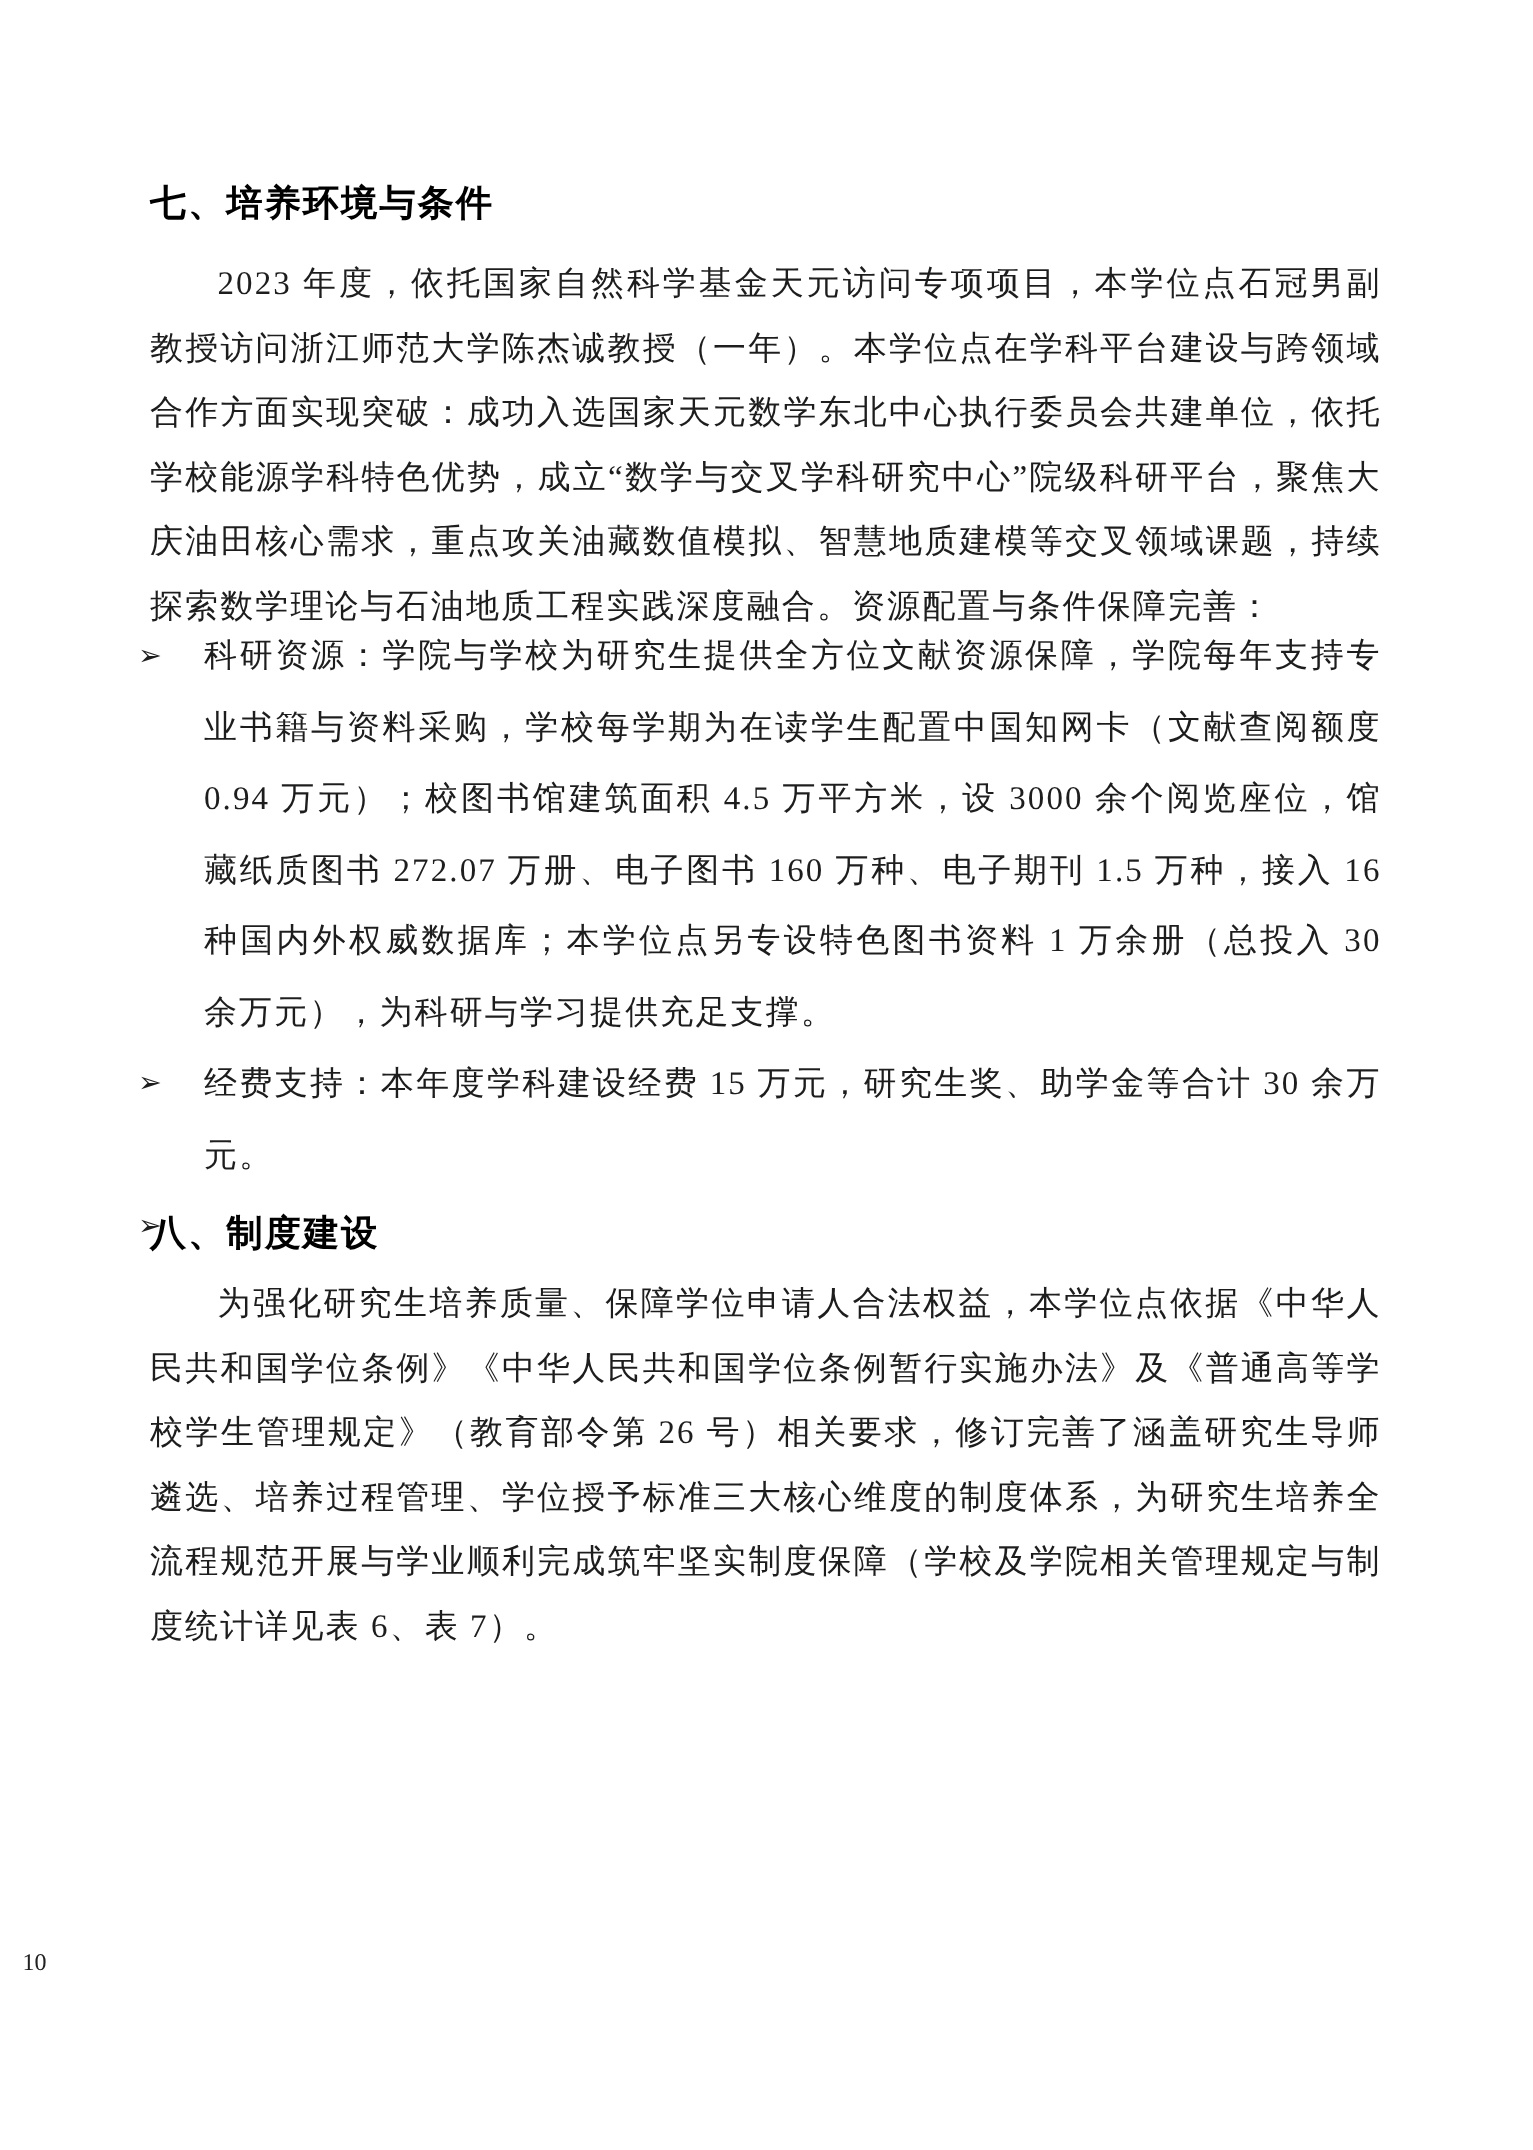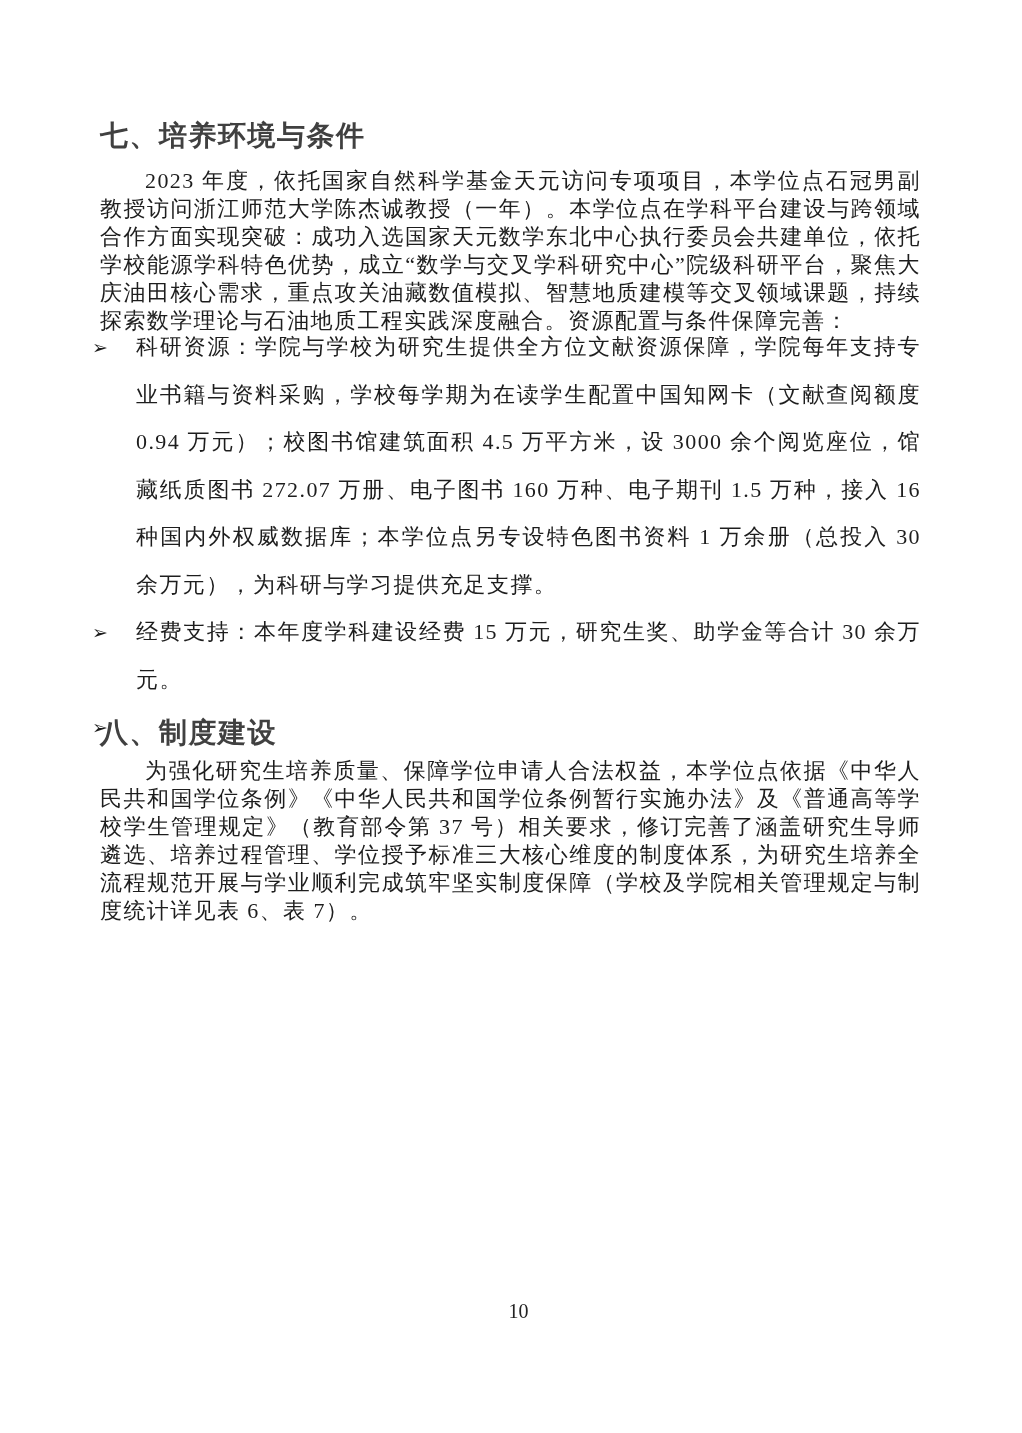--- a/index.html
+++ b/index.html
@@ -21,28 +21,28 @@
     top: 118px;
     width: 821px;
     color: #1d1d1d;
     font-family: "Liberation Serif", "DejaVu Serif", serif;
     font-size: 22px;
   }
   .heading {
     margin: 0;
     font-family: "Liberation Sans", "DejaVu Sans", sans-serif;
     font-weight: bold;
-    font-size: 28px;
+    font-size: 24px;
     line-height: 36px;
     letter-spacing: 1.5px;
-    color: #404040;
+    color: #000000;
   }
   .para {
     margin: 13px 0 0 0;
-    line-height: 28px;
+    line-height: 43px;
     text-align: justify;
     letter-spacing: 1.4px;
   }
   .para.indent { text-indent: 45px; }
   .bullets {
     list-style: none;
     margin: -12px 0 0 0;
     padding: 0;
   }
   .bullet {
@@ -61,23 +61,22 @@
     letter-spacing: 0;
     color: #1d1d1d;
   }
   .heading.h2 { margin-top: 12px; }
   .para.p2 { margin-top: 6px; }
   .page-number {
     position: absolute;
     left: 15px;
     right: 0;
     top: 1300px;
-    text-align: center;
     font-family: "Liberation Serif", "DejaVu Serif", serif;
-    font-size: 20px;
+    font-size: 16px;
     color: #222222;
   }
 </style>
 </head>
 <body>
 
 <div class="page">
   <div class="content">
 
     <h1 class="heading">七、培养环境与条件</h1>
@@ -93,18 +92,18 @@
         <span class="marker">➢</span>
         <span class="btext">经费支持：本年度学科建设经费 15 万元，研究生奖、助学金等合计 30 余万元。</span>
       </li>
       <li class="bullet">
         <span class="marker">➢</span>
       </li>
     </ul>
 
     <h1 class="heading h2">八、制度建设</h1>
 
-    <p class="para indent p2">为强化研究生培养质量、保障学位申请人合法权益，本学位点依据《中华人民共和国学位条例》《中华人民共和国学位条例暂行实施办法》及《普通高等学校学生管理规定》（教育部令第 37 号）相关要求，修订完善了涵盖研究生导师遴选、培养过程管理、学位授予标准三大核心维度的制度体系，为研究生培养全流程规范开展与学业顺利完成筑牢坚实制度保障（学校及学院相关管理规定与制度统计详见表 6、表 7）。</p>
+    <p class="para indent p2">为强化研究生培养质量、保障学位申请人合法权益，本学位点依据《中华人民共和国学位条例》《中华人民共和国学位条例暂行实施办法》及《普通高等学校学生管理规定》（教育部令第 26 号）相关要求，修订完善了涵盖研究生导师遴选、培养过程管理、学位授予标准三大核心维度的制度体系，为研究生培养全流程规范开展与学业顺利完成筑牢坚实制度保障（学校及学院相关管理规定与制度统计详见表 6、表 7）。</p>
 
   </div>
 
   <div class="page-number">10</div>
 </div>
 
 </body></html>

